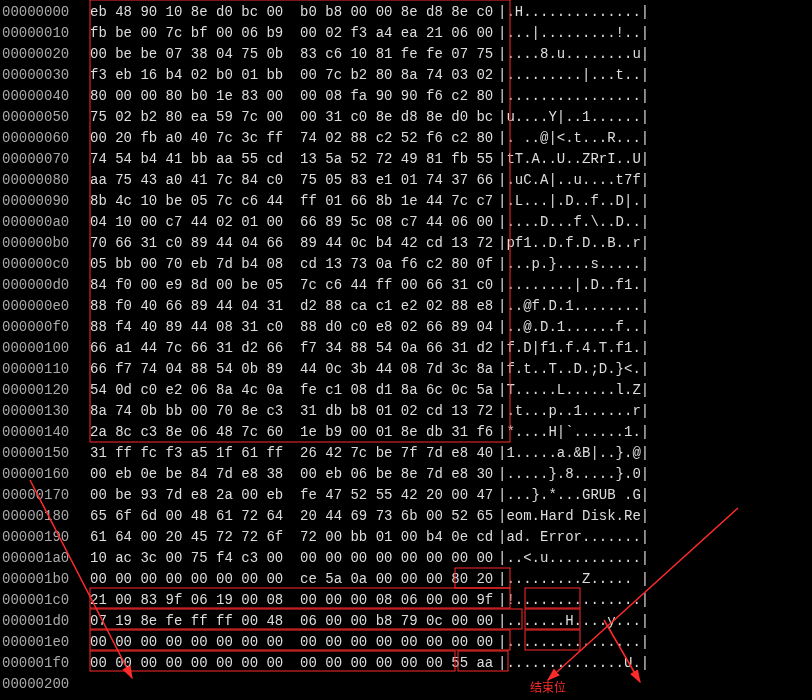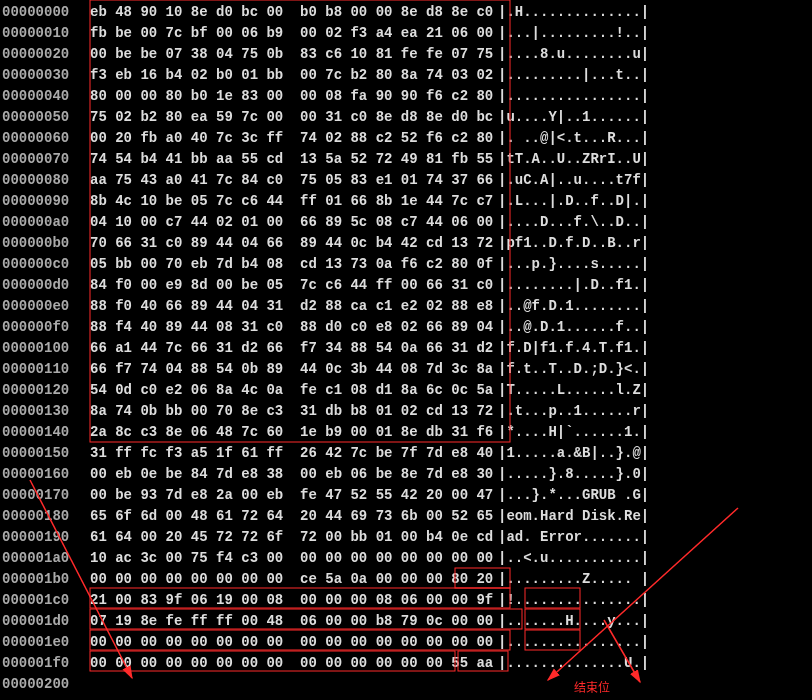--- a/index.html
+++ b/index.html
@@ -11,21 +11,20 @@
     line-height: 21px;
     color: #ddd;
     width: 812px;
     height: 700px;
     overflow: hidden;
     position: relative;
   }
   .hexdump {
     white-space: pre;
     padding: 2px 12px 0 2px;
-    font-weight: bold;
   }
   .row {
     display: flex;
     height: 21px;
   }
   .addr {
     color: #aaa;
     width: 88px;
     flex: none;
   }
@@ -75,14 +74,14 @@
       <rect x="458" y="651" width="50" height="20"></rect>
     </g>
   <g id="arrows" fill="none" stroke="#ff2a2a" stroke-width="1.5" marker-end="url(#ah)">
       <line x1="30" y1="480" x2="132" y2="678"></line>
       <line x1="738" y1="508" x2="548" y2="680"></line>
       <line x1="604" y1="620" x2="640" y2="682"></line>
     </g>
 </svg>
 
 <div class="label" style="left:135px; top:676px;margin-top:24px;">其余存放BootLoader</div>
-<div class="label" style="left:530px; top:676px;margin-left:44px;">结束位</div>
+<div class="label" style="left:530px; top:676px;">结束位</div>
 <div class="label" style="left:640px; top:695px;text-align:right;">64字节是存放分区表信息</div>
 
 </body></html>

